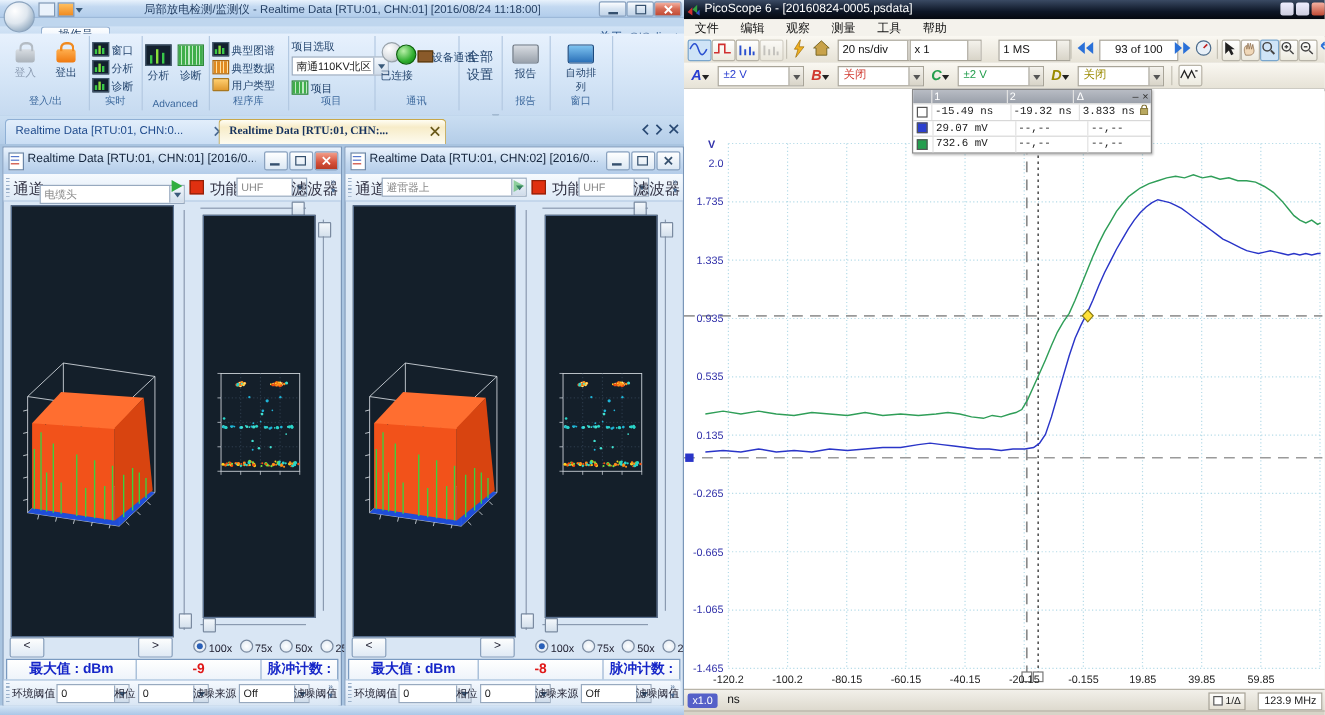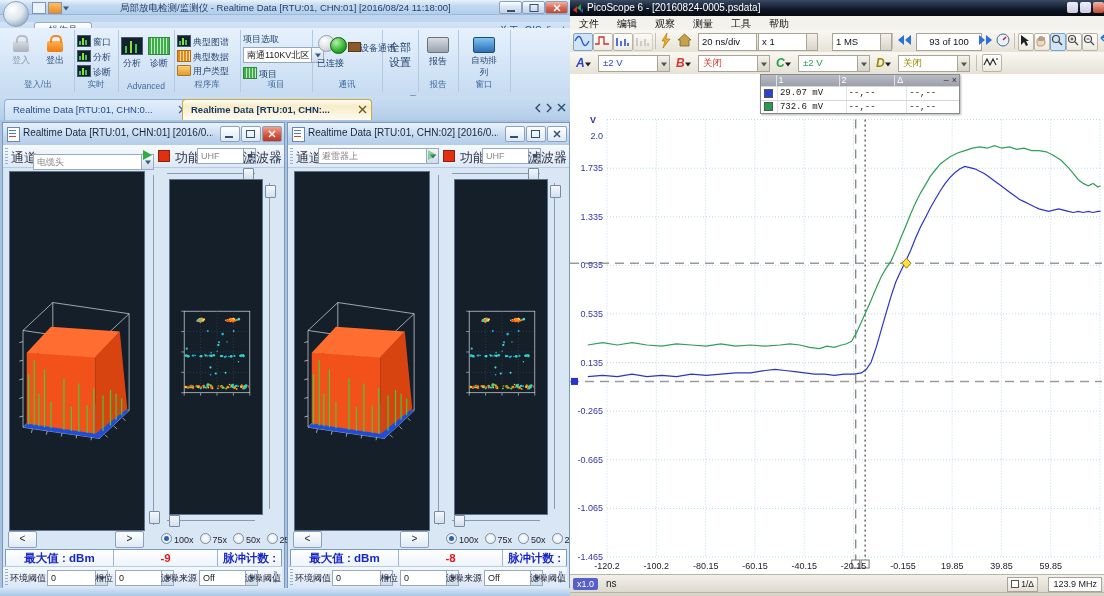--- a/index.html
+++ b/index.html
@@ -42,21 +42,21 @@
   .lock{position:relative;margin:8px auto 0;width:16px;height:11px;border-radius:2px;background:linear-gradient(#ffb050,#f07a10);}
   .lock:before{content:"";position:absolute;left:3px;top:-6px;width:8px;height:6px;border:2px solid #f08a20;border-bottom:none;border-radius:5px 5px 0 0;}
   .lock.gray{background:linear-gradient(#d8dde2,#aab2ba);}
   .lock.gray:before{border-color:#b4bcc4;}
   .cmb{position:relative;background:#fff;border:1px solid #97a9bf;height:14px;line-height:14px;font-size:9px;color:#222;padding:0 14px 0 3px;white-space:nowrap;overflow:hidden;}
   .cmb .da{position:absolute;right:0;top:0;bottom:0;width:11px;background:linear-gradient(#f4f8fd,#cfdcea);border-left:1px solid #97a9bf;}
   .tri-d{position:absolute;left:50%;top:50%;transform:translate(-50%,-35%);width:0;height:0;border-left:3px solid transparent;border-right:3px solid transparent;border-top:4px solid #3a5a7a;}
   #doctabs{position:absolute;left:0;top:96px;width:570px;height:24px;background:linear-gradient(#cadef2,#b4cde8);border-bottom:1px solid #8fb0d5;}
   .dtab{position:absolute;top:3px;height:20px;border:1px solid #8fb0d5;border-bottom:none;border-radius:4px 4px 0 0;
     font-size:9.5px;line-height:20px;padding:0 18px 0 8px;color:#1e4a8c;background:linear-gradient(#e2eefb,#cadef4);white-space:nowrap;}
-  .dtab.active{background:linear-gradient(#fffef4,#f7ecc8 30%,#fdfbf0);color:#16325e;font-weight:bold;border-color:#c8a84a;}
+  .dtab.active{background:linear-gradient(#fffef4,#f7ecc8 30%,#fdfbf0);color:#16325e;font-weight:bold;border-color:#c8a84a;font-family:Liberation Serif, serif;}
   .dtab .x{position:absolute;right:4px;top:5px;width:9px;height:9px;}
   #mdi{position:absolute;left:0;top:120px;width:570px;height:468px;background:#a9c4e0;}
   .cwin{position:absolute;top:2px;width:281px;height:465px;border:1px solid #7a96b8;background:#d9e6f4;}
   .cw-title{position:absolute;left:0;top:0;width:100%;height:22px;background:linear-gradient(#eaf3fd,#c3d8ef 60%,#b3cce9);border-bottom:1px solid #9db7d6;}
   .cw-title .txt{position:absolute;left:20px;top:4px;font-size:10px;color:#15253c;white-space:nowrap;overflow:hidden;width:190px;}
   .cw-btn{position:absolute;top:3px;width:18px;height:14px;border:1px solid #8aa2bf;border-radius:2px;background:linear-gradient(#ffffff,#dce8f4);}
   .cw-btn.red{background:linear-gradient(#f3a08c,#d5503a 60%,#b83a24);}
   .doc-ic{position:absolute;left:4px;top:4px;width:11px;height:13px;background:#fff;border:1px solid #6a86a8;}
   .doc-ic:before{content:"";position:absolute;left:1px;top:2px;width:7px;height:1px;background:#5577cc;box-shadow:0 3px 0 #5577cc,0 6px 0 #cc4433;}
   .cw-toolbar{position:absolute;left:0;top:22px;width:100%;height:22px;background:linear-gradient(#f6fafe,#dde9f6);border-bottom:1px solid #b6cce4;}
@@ -968,20 +968,32 @@
         <div class="hdr">
           <span class="rb-c0"></span>
           <span class="rb-c1">1</span>
           <span class="rb-c2">2</span>
           <span class="rb-c3">Δ</span>
           <span style="width:8px;text-align:center;color:#333">–</span>
           <span style="width:10px;text-align:center;color:#333">×</span>
         </div>
         <div class="row">
           <span class="rb-c0">
+              <span class="ruler-swatch" style="background: rgb(255, 255, 255);"></span>
+            </span>
+          <span class="rb-c1 mono">-15.49 ns</span>
+          <span class="rb-c2 mono">-19.32 ns</span>
+          <span class="rb-c3 mono">3.833 ns</span>
+          <span style="width:10px"><svg width="7" height="9">
+                <rect x="0.5" y="3.5" width="6" height="5" fill="#b8a860" stroke="#7a6a2a" stroke-width="0.7"></rect>
+                <path d="M1.5 3.5 V2.5 A2 2 0 0 1 5.5 2.5 V3.5" fill="none" stroke="#7a6a2a" stroke-width="0.9"></path>
+              </svg></span>
+        </div>
+        <div class="row">
+          <span class="rb-c0">
               <span class="ruler-swatch" style="background: rgb(43, 63, 208);"></span>
             </span>
           <span class="rb-c1 mono">29.07 mV</span>
           <span class="rb-c2 mono">--,--</span>
           <span class="rb-c3 mono">--,--</span>
         </div>
         <div class="row">
           <span class="rb-c0">
               <span class="ruler-swatch" style="background: rgb(36, 158, 78);"></span>
             </span>

